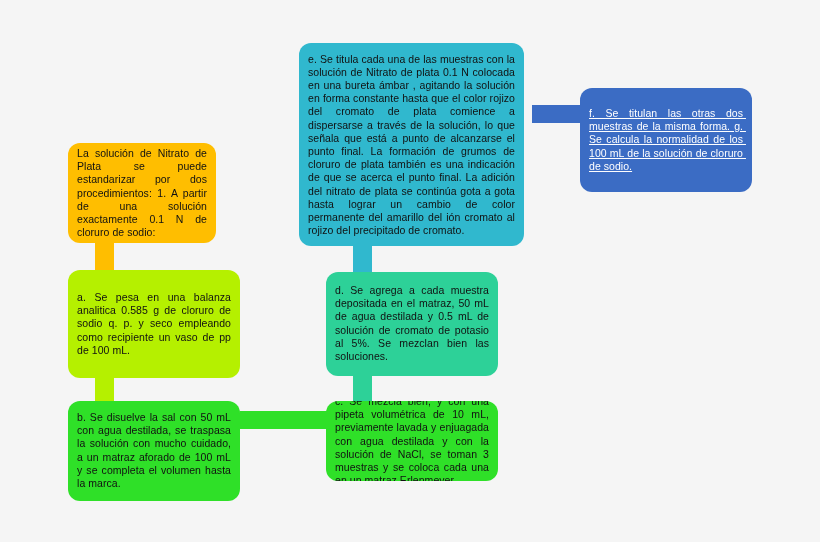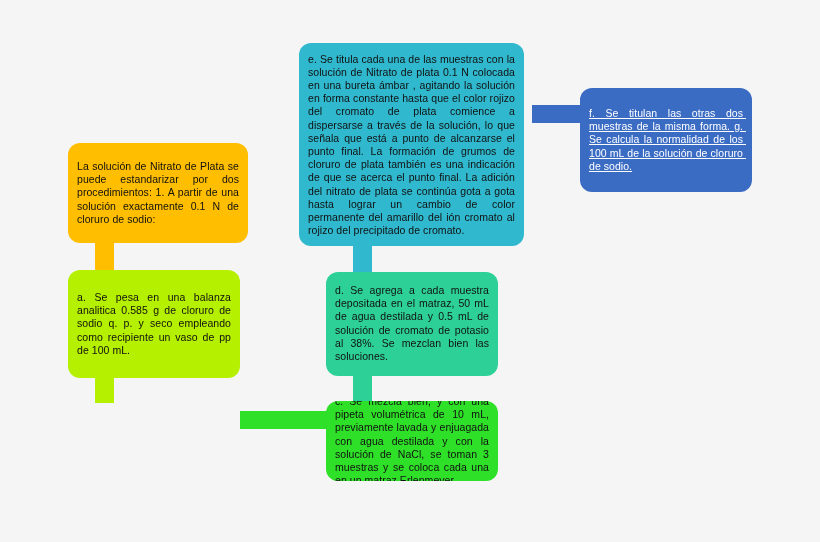--- a/index.html
+++ b/index.html
@@ -51,21 +51,21 @@
     box-sizing: border-box;
   }
 
   
   .connector {
     position: absolute;
     box-sizing: border-box;
   }
 
   
-  #node-a0 { left: 68px;  top: 143px; width: 180px; height: 100px; background: #FFBE00; }
+  #node-a0 { left: 68px;  top: 143px; width: 148px; height: 100px; background: #FFBE00; }
   #node-a  { left: 68px;  top: 270px; width: 172px; height: 108px; background: #B5F000; }
   #node-b  { left: 68px;  top: 401px; width: 172px; height: 100px; background: #2FE028; }
   #node-c  { left: 326px; top: 401px; width: 172px; height: 80px; background: #2FE028; }
   #node-d  { left: 326px; top: 272px; width: 172px; height: 104px; background: #2DD198; }
   #node-e  { left: 299px; top: 43px;  width: 225px; height: 203px; background: #30B8CE; }
   #node-f  { left: 580px; top: 88px;  width: 172px; height: 104px; background: #3B6CC4; }
 
   #node-f .node-inner,
   #node-f { color: #ffffff; text-decoration: underline; }
 
@@ -94,30 +94,35 @@
       <span class="node-text">La solución de Nitrato de Plata se puede estandarizar por dos procedimientos: 1. A partir de una solución exactamente 0.1 N de cloruro de sodio:</span>
     </div>
   </div>
 
   <div class="node" id="node-a">
     <div class="node-inner">
       <span class="node-text">a. Se pesa en una balanza analitica 0.585 g de cloruro de sodio q. p. y seco empleando como recipiente un vaso de pp de 100 mL.</span>
     </div>
   </div>
 
+  <div class="node" id="node-b">
+    <div class="node-inner">
+      <span class="node-text">b. Se disuelve la sal con 50 mL con agua destilada, se traspasa la solución con mucho cuidado, a un matraz aforado de 100 mL y se completa el volumen hasta la marca.</span>
+    </div>
+  </div>
 
   <div class="node" id="node-c">
     <div class="node-inner">
       <span class="node-text">c. Se mezcla bien, y con una pipeta volumétrica de 10 mL, previamente lavada y enjuagada con agua destilada y con la solución de NaCl, se toman 3 muestras y se coloca cada una en un matraz Erlenmeyer.</span>
     </div>
   </div>
 
   <div class="node" id="node-d">
     <div class="node-inner">
-      <span class="node-text">d. Se agrega a cada muestra depositada en el matraz, 50 mL de agua destilada y 0.5 mL de solución de cromato de potasio al 38%. Se mezclan bien las soluciones.</span>
+      <span class="node-text">d. Se agrega a cada muestra depositada en el matraz, 50 mL de agua destilada y 0.5 mL de solución de cromato de potasio al 5%. Se mezclan bien las soluciones.</span>
     </div>
   </div>
 
   <div class="node" id="node-e">
     <div class="node-inner">
       <span class="node-text">e. Se titula cada una de las muestras con la solución de Nitrato de plata 0.1 N colocada en una bureta ámbar , agitando la solución en forma constante hasta que el color rojizo del cromato de plata comience a dispersarse a través de la solución, lo que señala que está a punto de alcanzarse el punto final. La formación de grumos de cloruro de plata también es una indicación de que se acerca el punto final. La adición del nitrato de plata se continúa gota a gota hasta lograr un cambio de color permanente del amarillo del ión cromato al rojizo del precipitado de cromato.</span>
     </div>
   </div>
 
   <div class="node" id="node-f">

